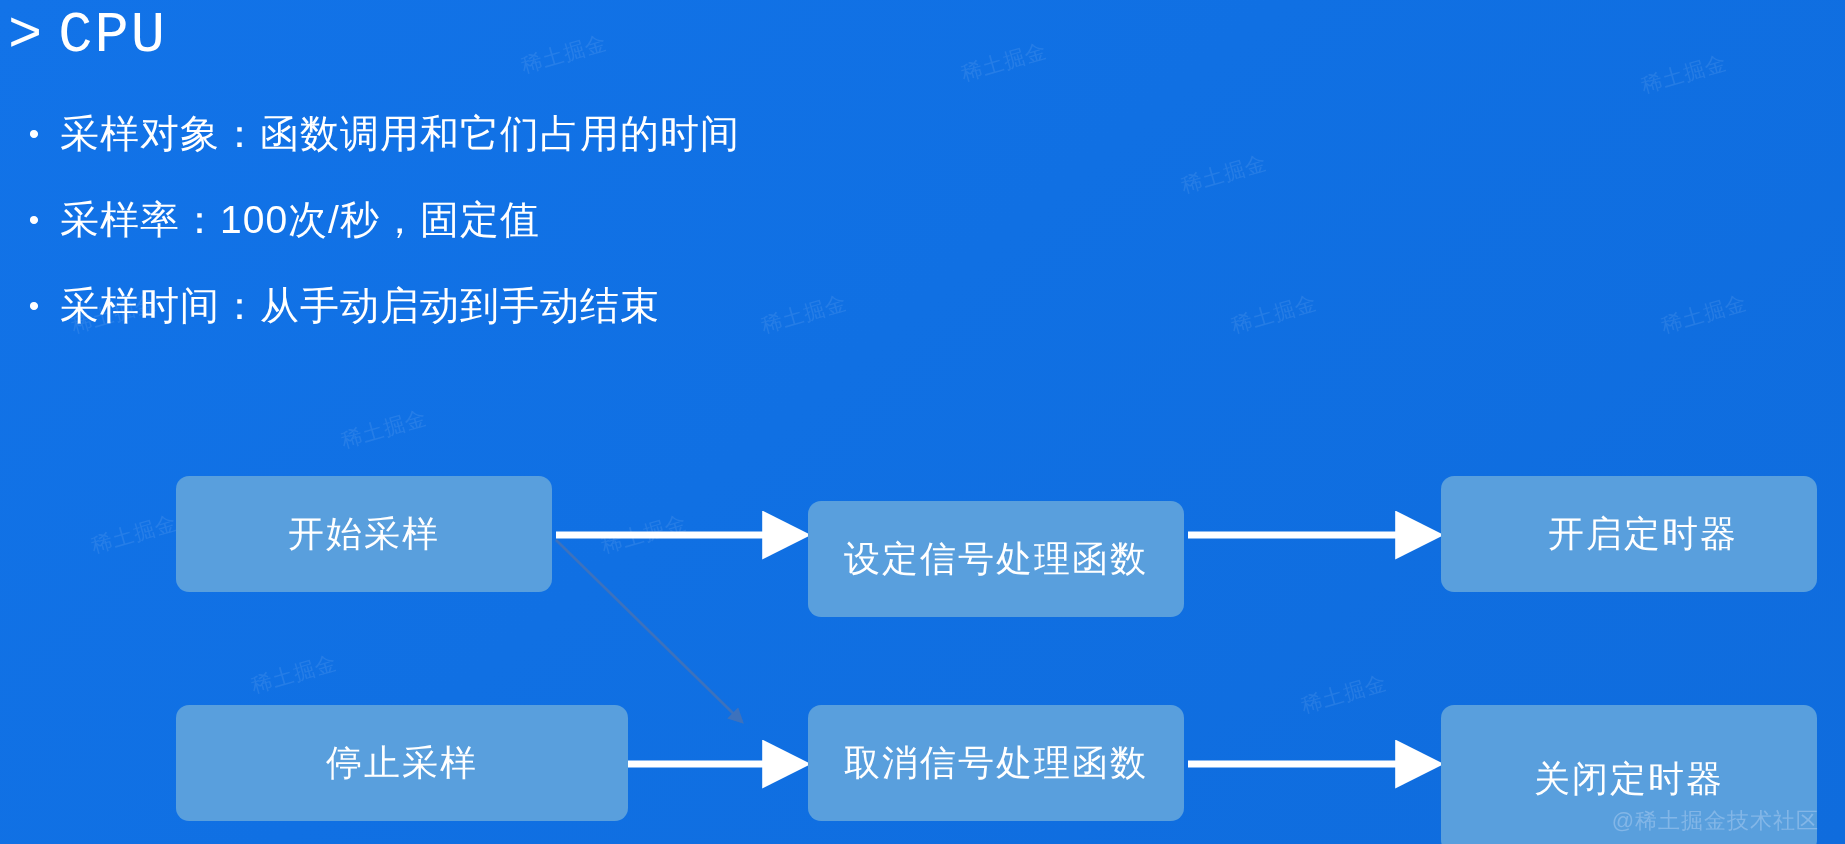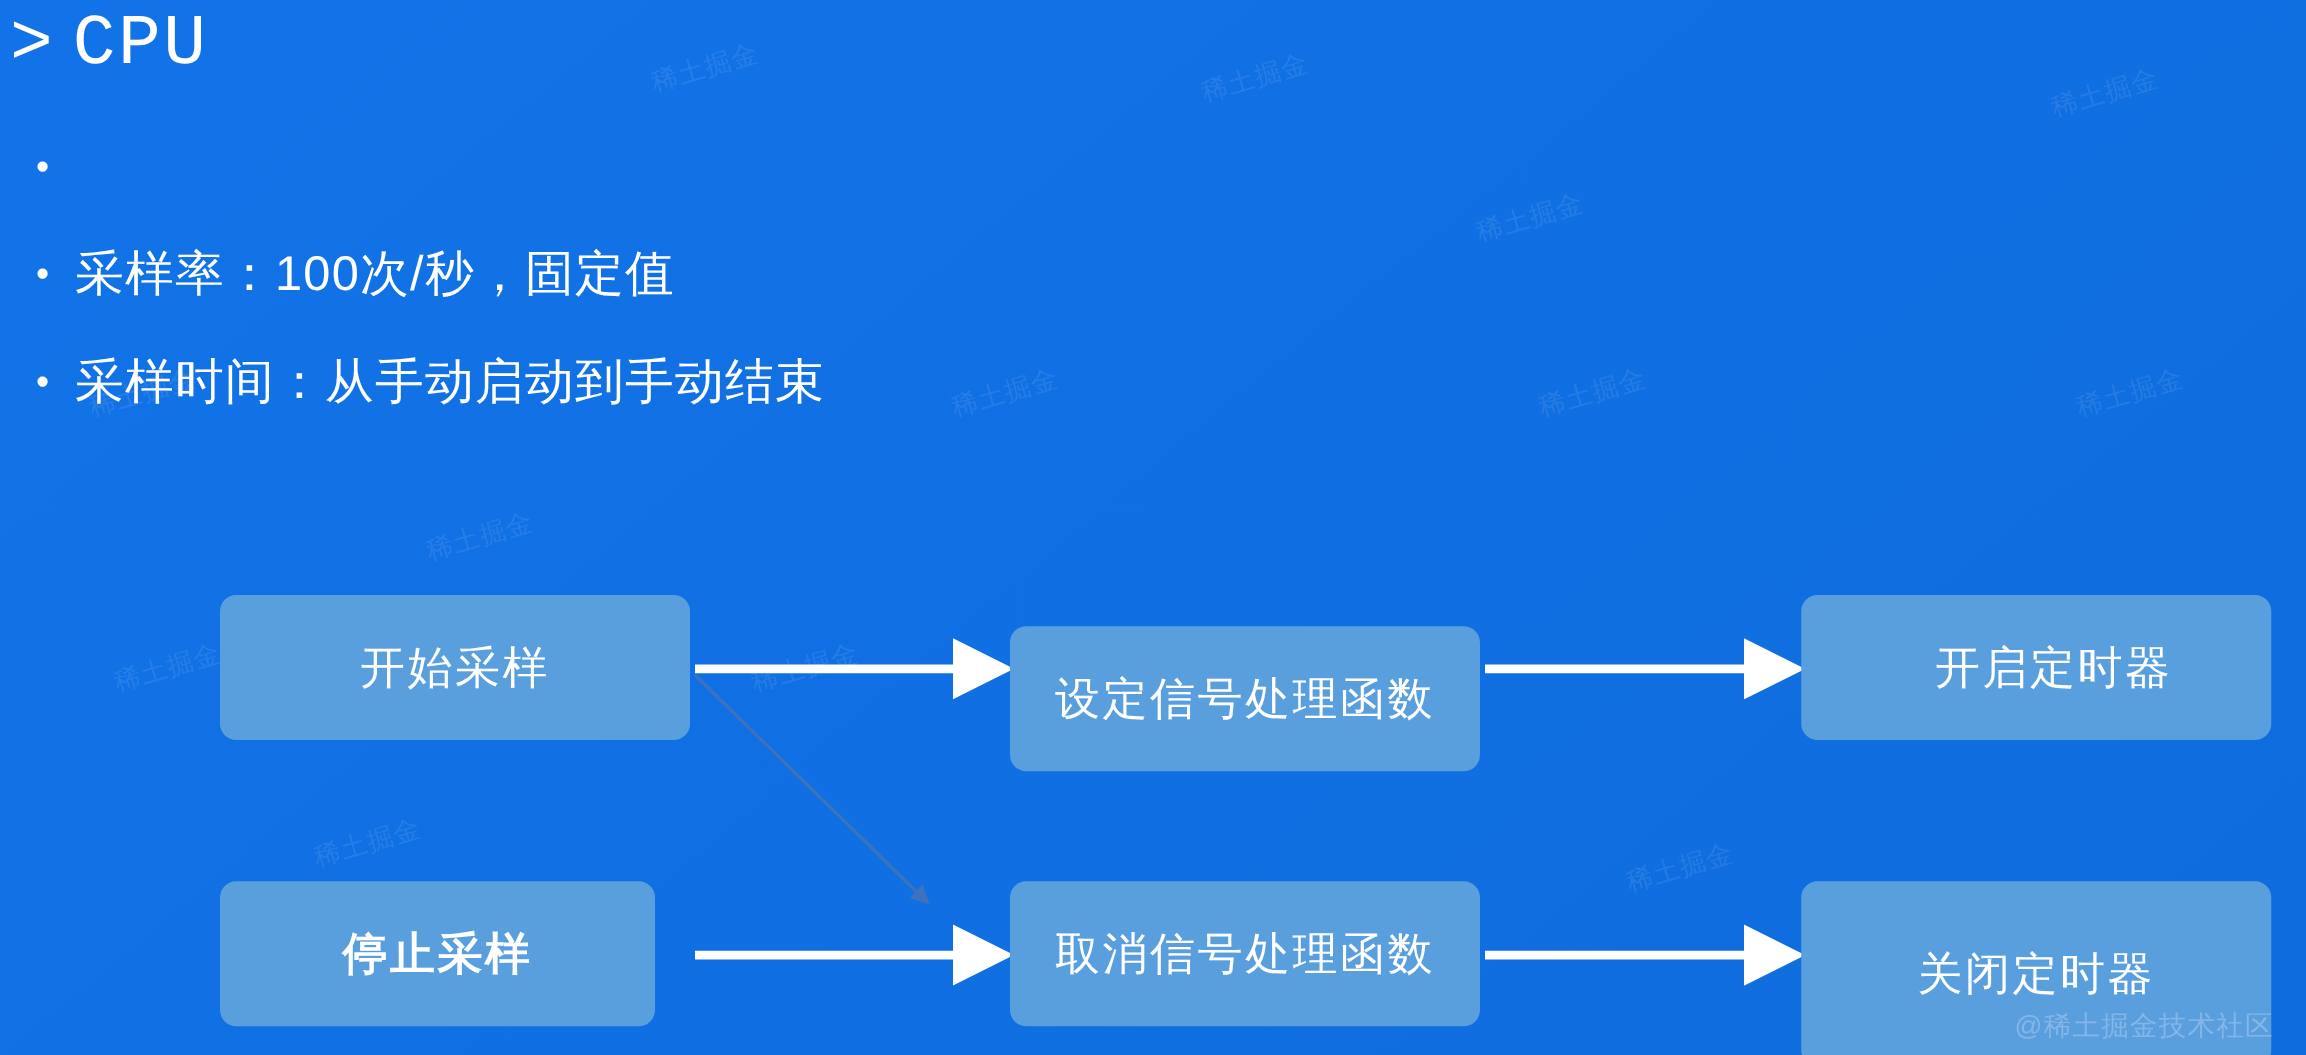--- a/index.html
+++ b/index.html
@@ -110,21 +110,21 @@
     font-weight: 400;
     pointer-events: auto;
     white-space: nowrap;
   }
 
   
   #node-start-sampling { left: 176px;  top: 476px; width: 376px; height: 116px; }
   #node-set-handler    { left: 808px;  top: 501px; width: 376px; height: 116px; }
   #node-start-timer    { left: 1441px; top: 476px; width: 376px; height: 116px; padding-left: 28px; }
   
-  #node-stop-sampling  { left: 176px;  top: 705px; width: 348px; height: 116px; font-weight: bold; }
+  #node-stop-sampling  { left: 176px;  top: 705px; width: 452px; height: 116px; }
   #node-cancel-handler { left: 808px;  top: 705px; width: 376px; height: 116px; text-align: center; }
   #node-stop-timer     { left: 1441px; top: 705px; width: 376px; height: 148px; }
 
   .arrows { position: absolute; inset: 0; pointer-events: none; }
 
   .footer-wm {
     position: absolute;
     right: 26px;
     bottom: 8px;
     font-size: 22px;
@@ -158,20 +158,21 @@
     <div class="wm" style="left:1300px; top:680px;">稀土掘金</div>
   </div>
 
   <div class="heading">
     <span class="chev">&gt;</span><span>CPU</span>
   </div>
 
   <div class="bullets">
     <div class="bullet-row">
       <span class="bullet-dot">•</span>
+      <span class="bullet-text">采样对象：函数调用和它们占用的时间</span>
     </div>
     <div class="bullet-row">
       <span class="bullet-dot">•</span>
       <span class="bullet-text">采样率：100次/秒，固定值</span>
     </div>
     <div class="bullet-row">
       <span class="bullet-dot">•</span>
       <span class="bullet-text">采样时间：从手动启动到手动结束</span>
     </div>
   </div>

